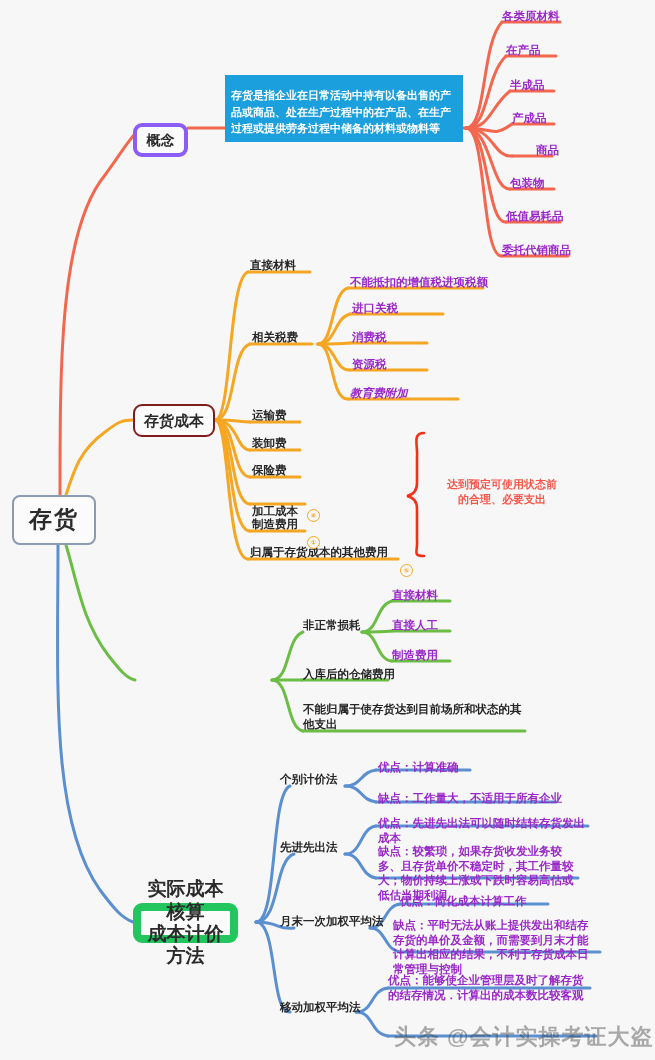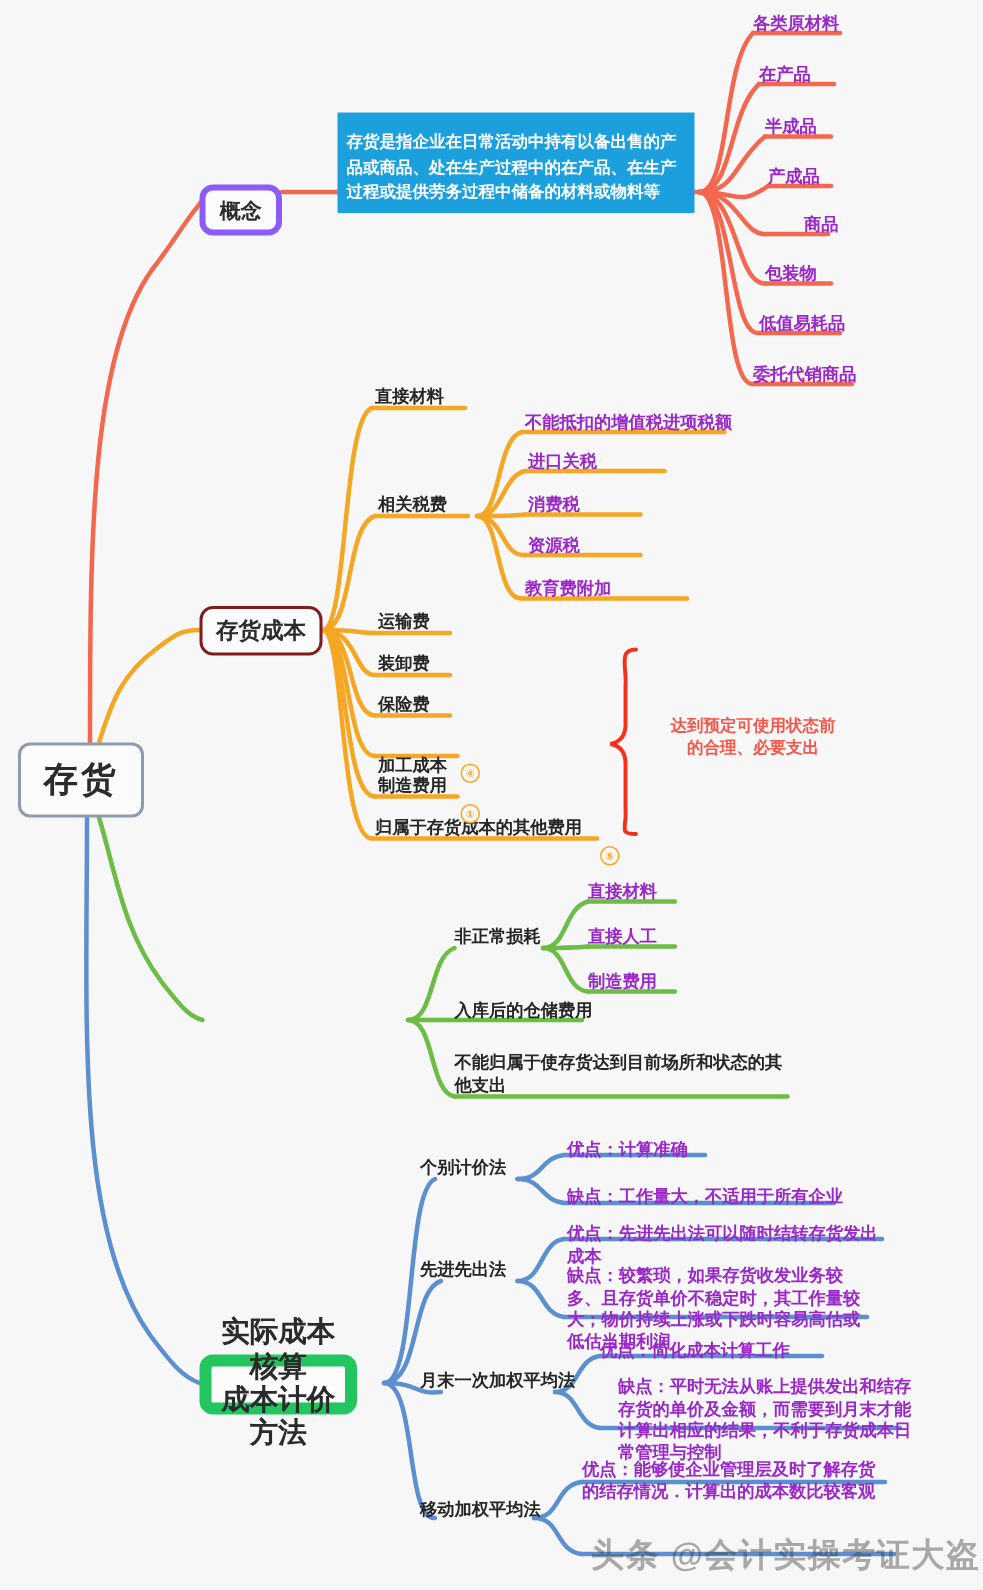--- a/index.html
+++ b/index.html
@@ -175,21 +175,21 @@
 
   <div class="boxnode b-orange" style="left:133px;top:404px;width:82px;height:33px;">存货成本</div>
 
   <div class="leaf t-dark" style="left:250px;top:258px;">直接材料</div>
   <div class="leaf t-dark" style="left:252px;top:330px;">相关税费</div>
 
   <div class="leaf t-purple" style="left:350px;top:275px;">不能抵扣的增值税进项税额</div>
   <div class="leaf t-purple" style="left:352px;top:301px;">进口关税</div>
   <div class="leaf t-purple" style="left:352px;top:330px;">消费税</div>
   <div class="leaf t-purple" style="left:352px;top:357px;">资源税</div>
-  <div class="leaf t-purple" style="left:350px;top:386px;">教育费附加</div>
+  <div class="leaf t-purple" style="left:350px;top:386px;font-style:italic;">教育费附加</div>
 
   <div class="leaf t-dark" style="left:252px;top:408px;">运输费</div>
   <div class="leaf t-dark" style="left:252px;top:436px;">装卸费</div>
   <div class="leaf t-dark" style="left:252px;top:463px;">保险费</div>
   <div class="leaf t-dark" style="left:252px;top:504px;">加工成本</div>
   <div class="leaf t-dark" style="left:252px;top:517px;">制造费用</div>
   <div class="leaf t-dark" style="left:250px;top:545px;">归属于存货成本的其他费用</div>
 
   <div class="num" style="left:307px;top:509px;">④</div>
   <div class="num" style="left:307px;top:536px;">①</div>
@@ -213,20 +213,20 @@
   <div class="leaf t-dark" style="left:280px;top:772px;">个别计价法</div>
   <div class="leaf t-purple" style="left:378px;top:760px;width:185px;">优点：计算准确</div>
   <div class="leaf t-purple" style="left:378px;top:791px;width:190px;">缺点：工作量大，不适用于所有企业</div>
 
   <div class="leaf t-dark" style="left:280px;top:840px;">先进先出法</div>
   <div class="leaf t-purple" style="left:378px;top:816px;width:215px;">优点：先进先出法可以随时结转存货发出成本</div>
   <div class="leaf t-purple" style="left:378px;top:844px;width:205px;">缺点：较繁琐，如果存货收发业务较多、且存货单价不稳定时，其工作量较大；物价持续上涨或下跌时容易高估或低估当期利润</div>
 
   <div class="leaf t-dark" style="left:280px;top:914px;">月末一次加权平均法</div>
   <div class="leaf t-purple" style="left:400px;top:894px;width:160px;">优点：简化成本计算工作</div>
-  <div class="leaf t-purple" style="left:412px;top:918px;width:205px;">缺点：平时无法从账上提供发出和结存存货的单价及金额，而需要到月末才能计算出相应的结果，不利于存货成本日常管理与控制</div>
+  <div class="leaf t-purple" style="left:393px;top:918px;width:205px;">缺点：平时无法从账上提供发出和结存存货的单价及金额，而需要到月末才能计算出相应的结果，不利于存货成本日常管理与控制</div>
 
   <div class="leaf t-dark" style="left:280px;top:1000px;">移动加权平均法</div>
   <div class="leaf t-purple" style="left:388px;top:973px;width:205px;">优点：能够使企业管理层及时了解存货的结存情况．计算出的成本数比较客观</div>
 
   <div class="watermark" style="left:394px;top:1022px;">头条 @会计实操考证大盗</div>
 
 </div>
 
 </body></html>

